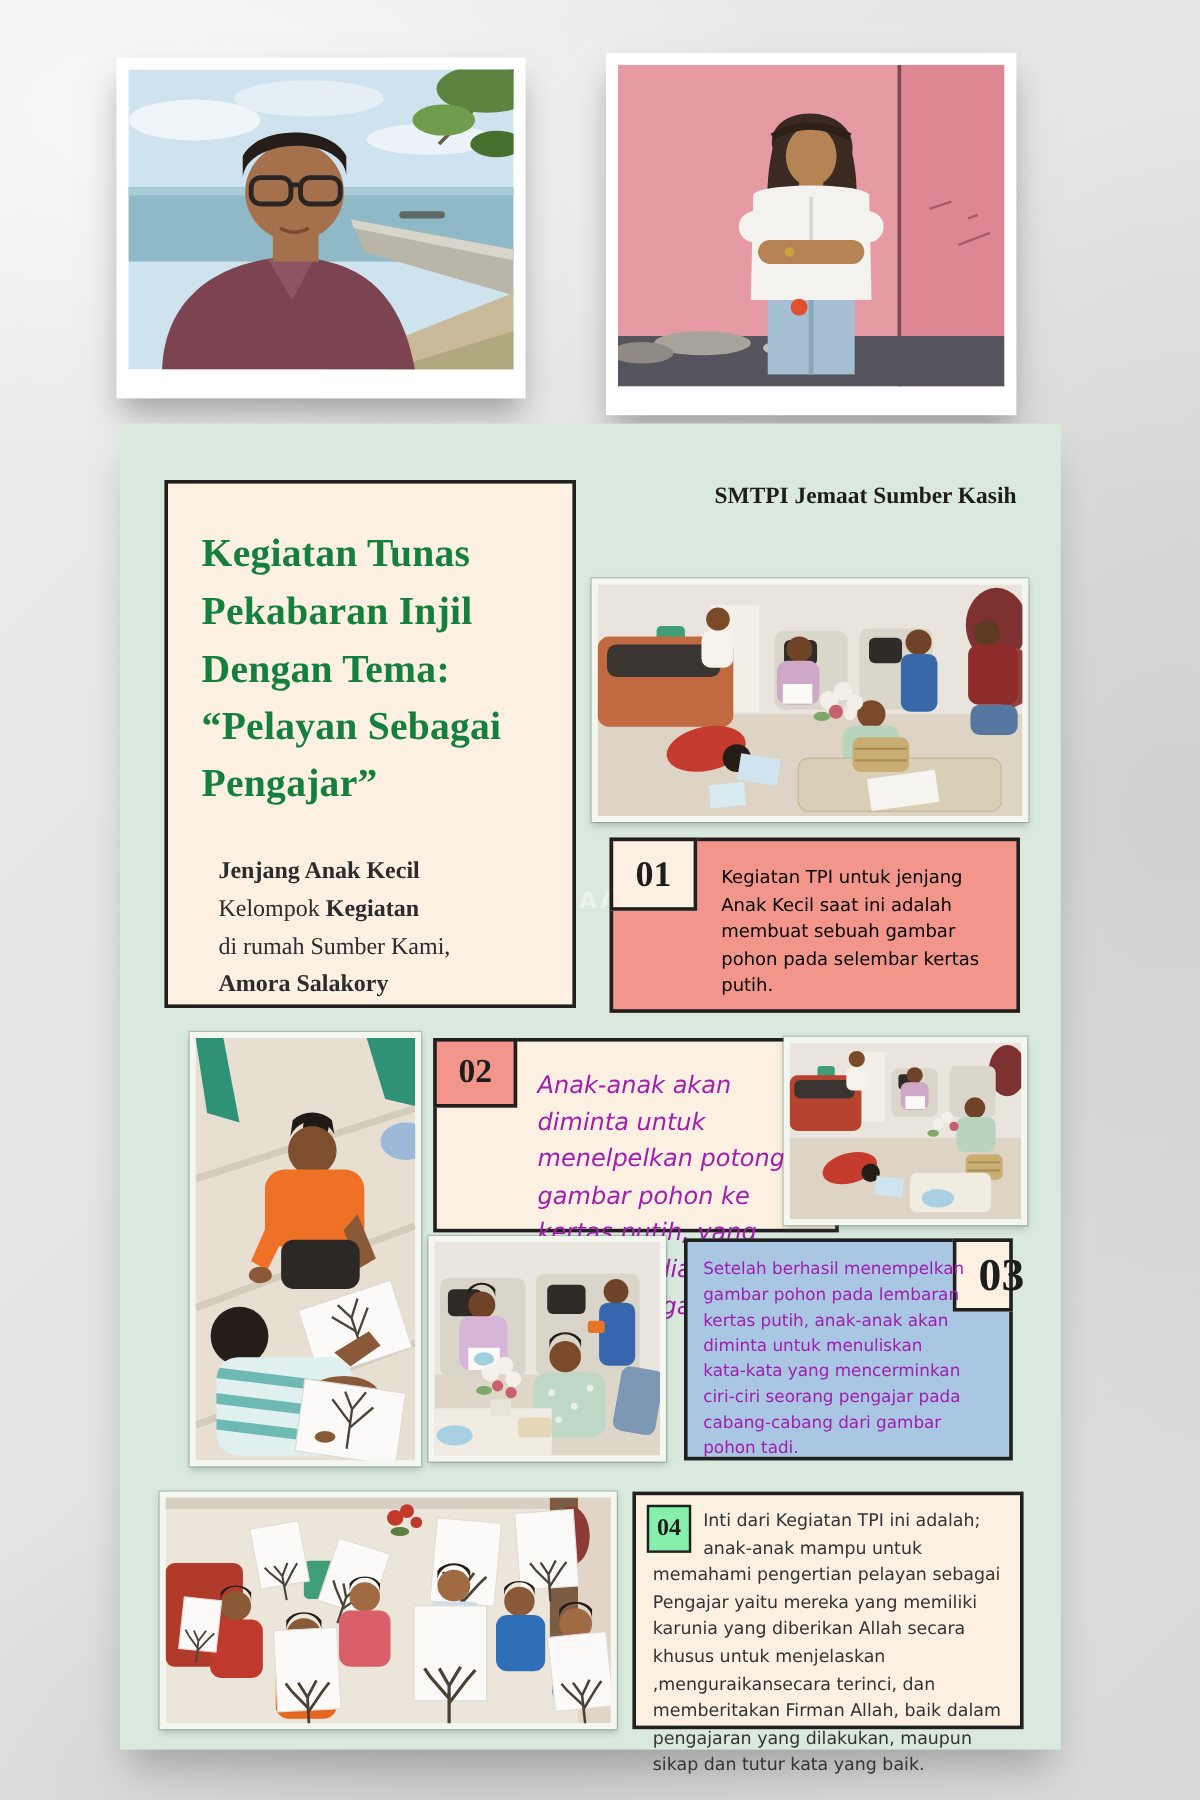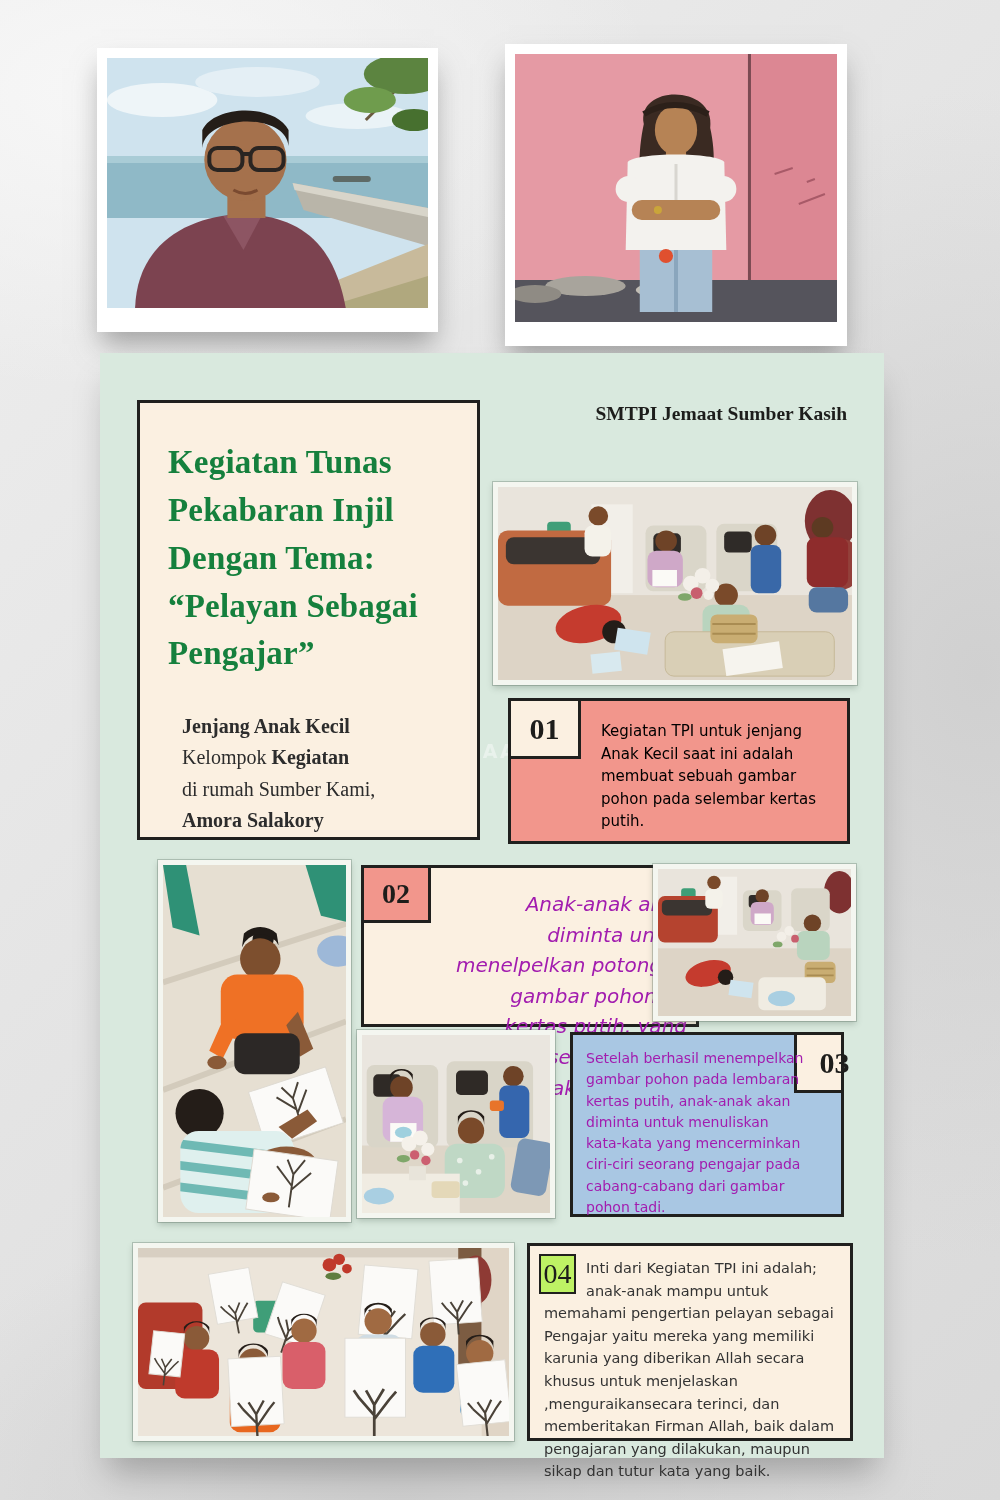--- a/index.html
+++ b/index.html
@@ -58,39 +58,39 @@
   }
   .photo svg{width:100%;height:100%;display:block;}
   .photoA{left:393px;top:129px;width:364px;height:203px;}
   .photoTall{left:58px;top:507px;width:193px;height:362px;}
   .photoB{left:553px;top:511px;width:203px;height:157px;}
   .photoC{left:257px;top:677px;width:198px;height:188px;}
   .photoD{left:33px;top:890px;width:381px;height:198px;}
   
   .sec{position:absolute;box-sizing:border-box;border:3px solid #20201e;}
   .sec1{left:408px;top:345px;width:342px;height:146px;background:#f2968c;}
-  .sec2{left:261px;top:512px;width:338px;height:162px;background:#fbf0e1;text-align:right;}
+  .sec2{left:261px;top:512px;width:338px;height:162px;background:#fbf0e1;}
   .sec3{left:470px;top:679px;width:274px;height:185px;background:#a9c7e3;}
   .sec4{left:427px;top:890px;width:326px;height:198px;background:#fbf0e1;padding:11px 14px;}
   .numbox{
     position:absolute;display:flex;align-items:center;justify-content:center;
     font-family:"Liberation Serif",serif;font-weight:bold;color:#1d1d1b;
     border:3px solid #20201e;box-sizing:border-box;
   }
   .num1{left:-3px;top:-3px;width:73px;height:61px;background:#fbf0e1;font-size:30px;}
   .num2{left:-3px;top:-3px;width:70px;height:58px;background:#f2968c;font-size:28px;}
-  .num3{right:-3px;top:-3px;width:50px;height:61px;background:#fbf0e1;font-size:30px;padding-left:31px;}
+  .num3{right:-3px;top:-3px;width:50px;height:61px;background:#fbf0e1;font-size:38px;padding-left:31px;}
   .sec1 .sectext{position:absolute;left:90px;top:19px;right:12px;font-size:15px;line-height:1.5;color:#000000;}
   .sec2 .sectext{position:absolute;left:84px;top:21px;right:9px;font-size:20px;line-height:1.53;color:#a21caf;font-style:italic;}
   .sec3 .sectext{position:absolute;left:13px;top:13px;width:222px;font-size:14px;line-height:1.52;color:#a21caf;}
   .numbox04{
     float:left;width:37px;height:40px;margin:-3px 10px 2px -5px;
     display:flex;align-items:center;justify-content:center;
-    background:#bef264;border:2.5px solid #20201e;box-sizing:border-box;
-    font-family:"Liberation Serif",serif;font-weight:normal;font-size:28px;color:#1d1d1b;
+    background:#86efac;border:2.5px solid #20201e;box-sizing:border-box;
+    font-family:"Liberation Serif",serif;font-weight:bold;font-size:20px;color:#1d1d1b;
   }
   .sec4-text{font-size:14.5px;line-height:1.56;color:#333333;}
 </style>
 </head>
 <body>
 
 <div class="page">
 
   <div class="polaroid polaroid-left">
     <svg viewBox="0 0 320 250" preserveAspectRatio="none">

